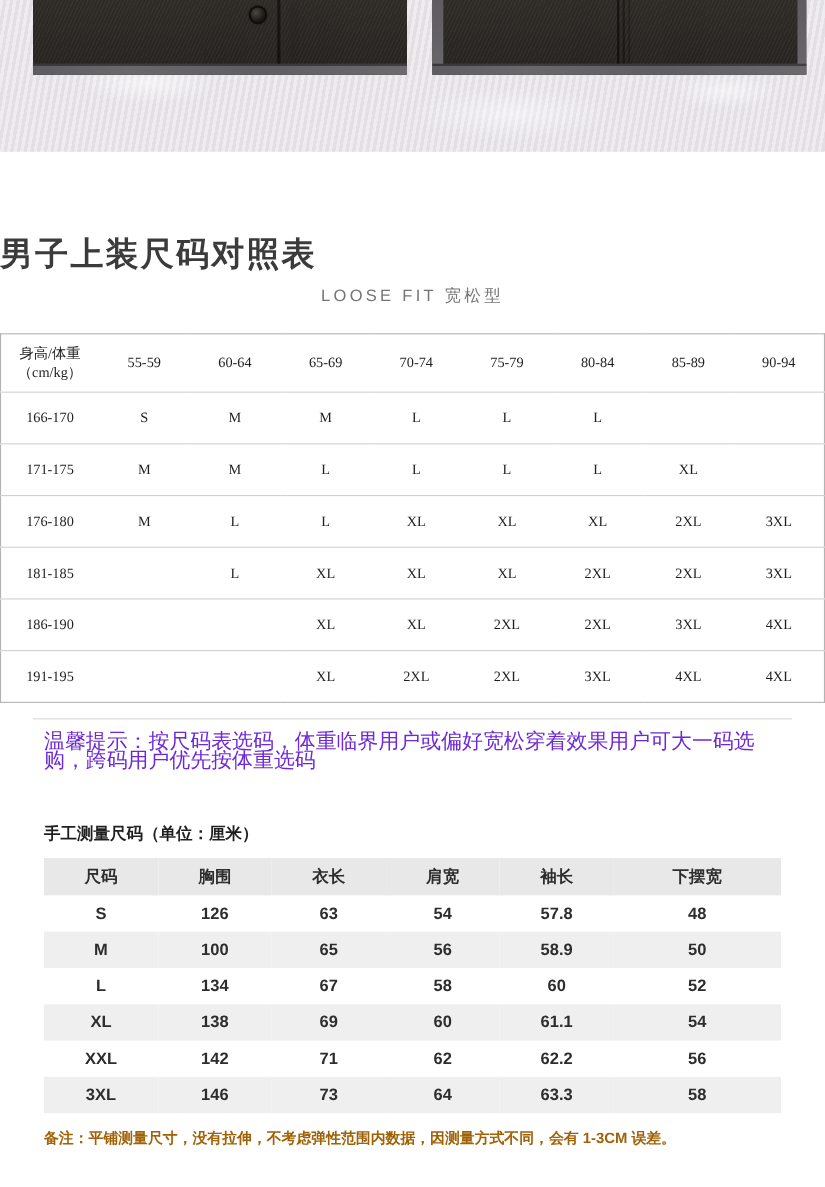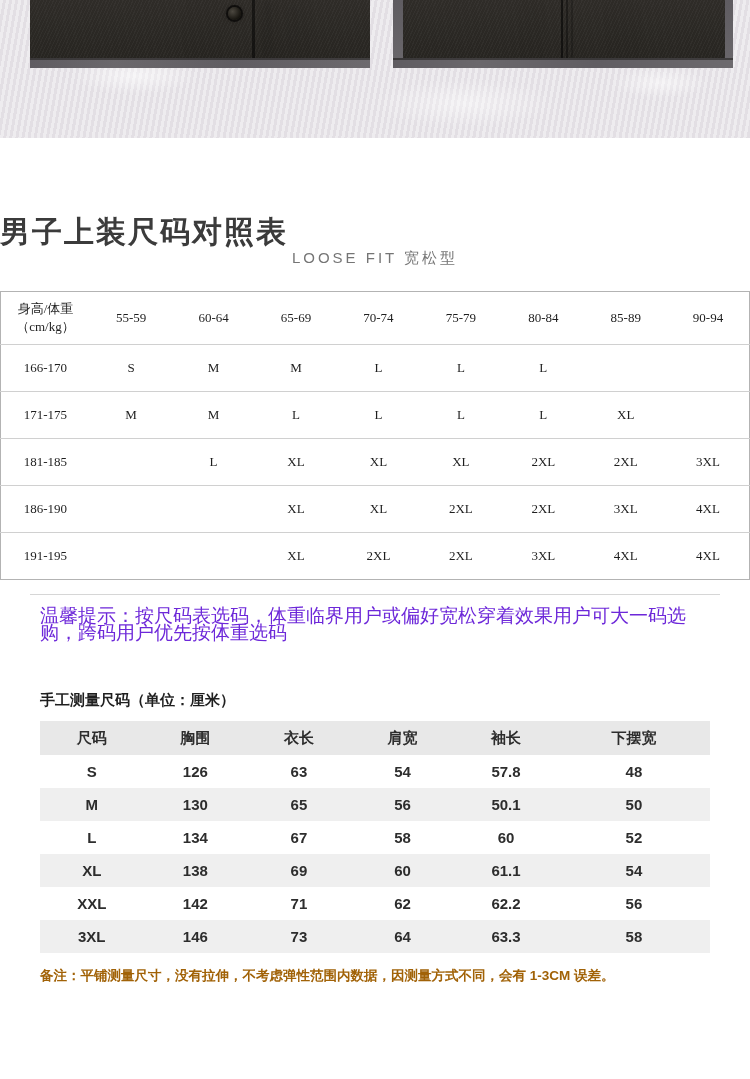--- a/index.html
+++ b/index.html
@@ -54,21 +54,21 @@
     box-shadow:5px 0 0 rgba(0,0,0,.35), 10px 0 0 rgba(0,0,0,.2), -30px 0 14px rgba(0,0,0,.2), 60px 0 20px rgba(0,0,0,.22);
   }
 
   
   h1.title {
     margin:77px 0 0; 
     font-size:30px; line-height:34px; font-weight:700;
     letter-spacing:2px; color:#3b3b3b;
   }
   .subtitle {
-    margin:1px 0 0; text-align:center;
+    margin:13px 0 0; text-align:center;
     font-size:15px; line-height:15px; color:#757575; letter-spacing:3px;
   }
 
   
   table.size-chart {
     width:750px; margin:26px auto 0;
     border-collapse:collapse;
     font-family:"Liberation Serif","DejaVu Serif",serif;
     font-size:13px; color:#1e1e1e;
     border:1px solid #b3b3b3;
@@ -169,20 +169,31 @@
         <td>M</td>
         <td>M</td>
         <td>L</td>
         <td>L</td>
         <td>L</td>
         <td>L</td>
         <td>XL</td>
         <td></td>
       </tr>
       <tr>
+        <td>176-180</td>
+        <td>M</td>
+        <td>L</td>
+        <td>L</td>
+        <td>XL</td>
+        <td>XL</td>
+        <td>XL</td>
+        <td>2XL</td>
+        <td>3XL</td>
+      </tr>
+      <tr>
         <td>181-185</td>
         <td></td>
         <td>L</td>
         <td>XL</td>
         <td>XL</td>
         <td>XL</td>
         <td>2XL</td>
         <td>2XL</td>
         <td>3XL</td>
       </tr>
@@ -231,24 +242,24 @@
       <tr>
         <td>S</td>
         <td>126</td>
         <td>63</td>
         <td>54</td>
         <td>57.8</td>
         <td>48</td>
       </tr>
       <tr class="alt">
         <td>M</td>
-        <td>130</td>
+        <td>100</td>
         <td>65</td>
         <td>56</td>
-        <td>50.1</td>
+        <td>58.9</td>
         <td>50</td>
       </tr>
       <tr>
         <td>L</td>
         <td>134</td>
         <td>67</td>
         <td>58</td>
         <td>60</td>
         <td>52</td>
       </tr>

